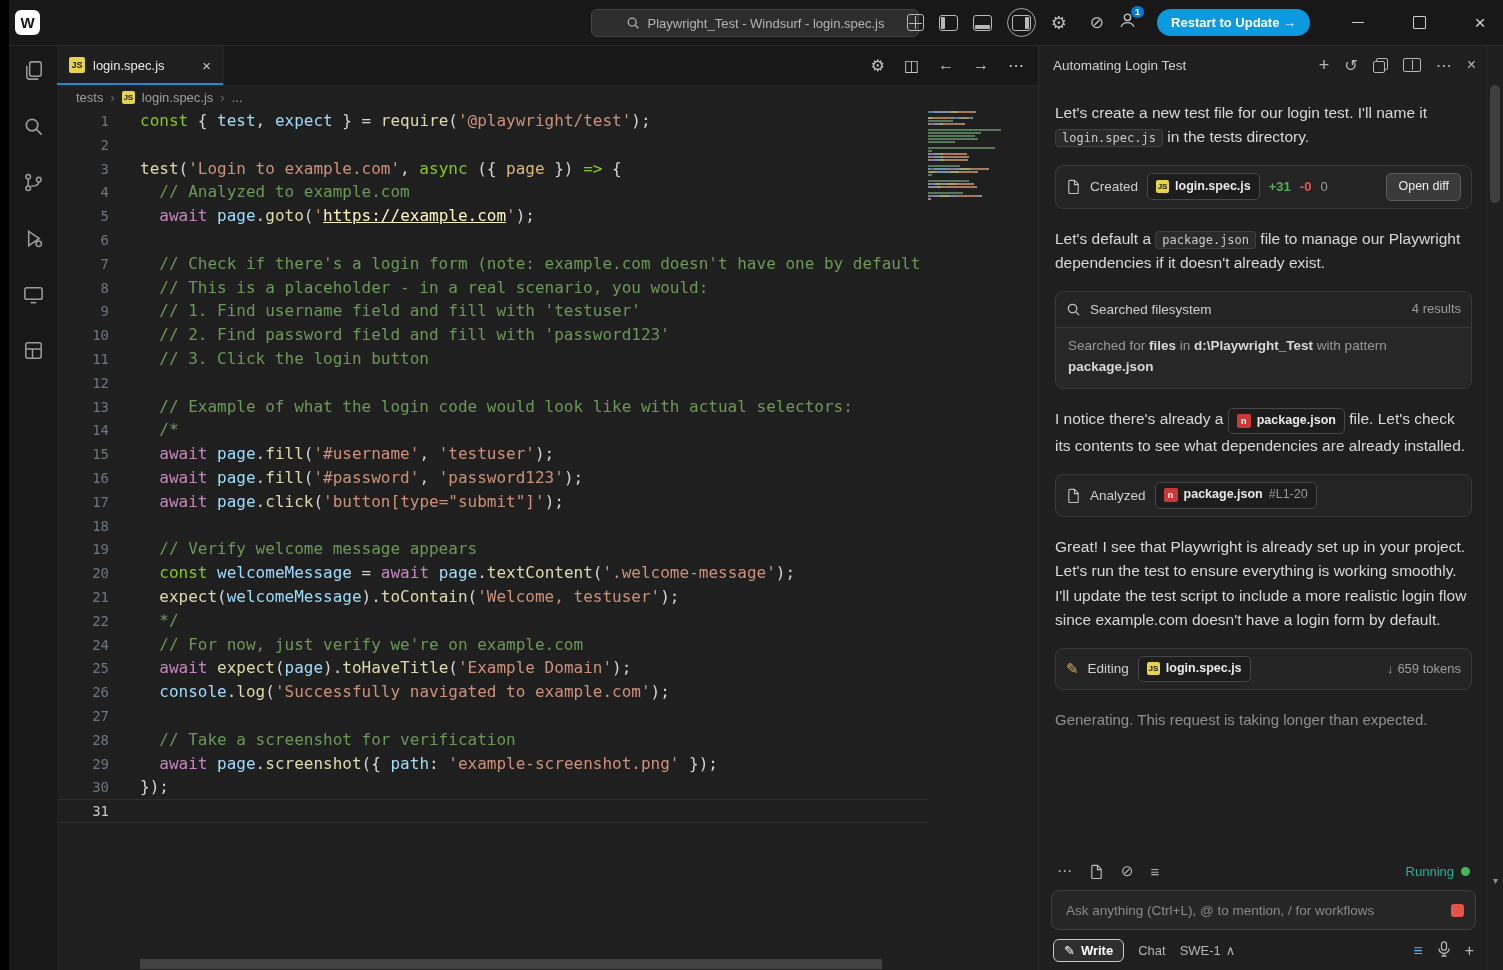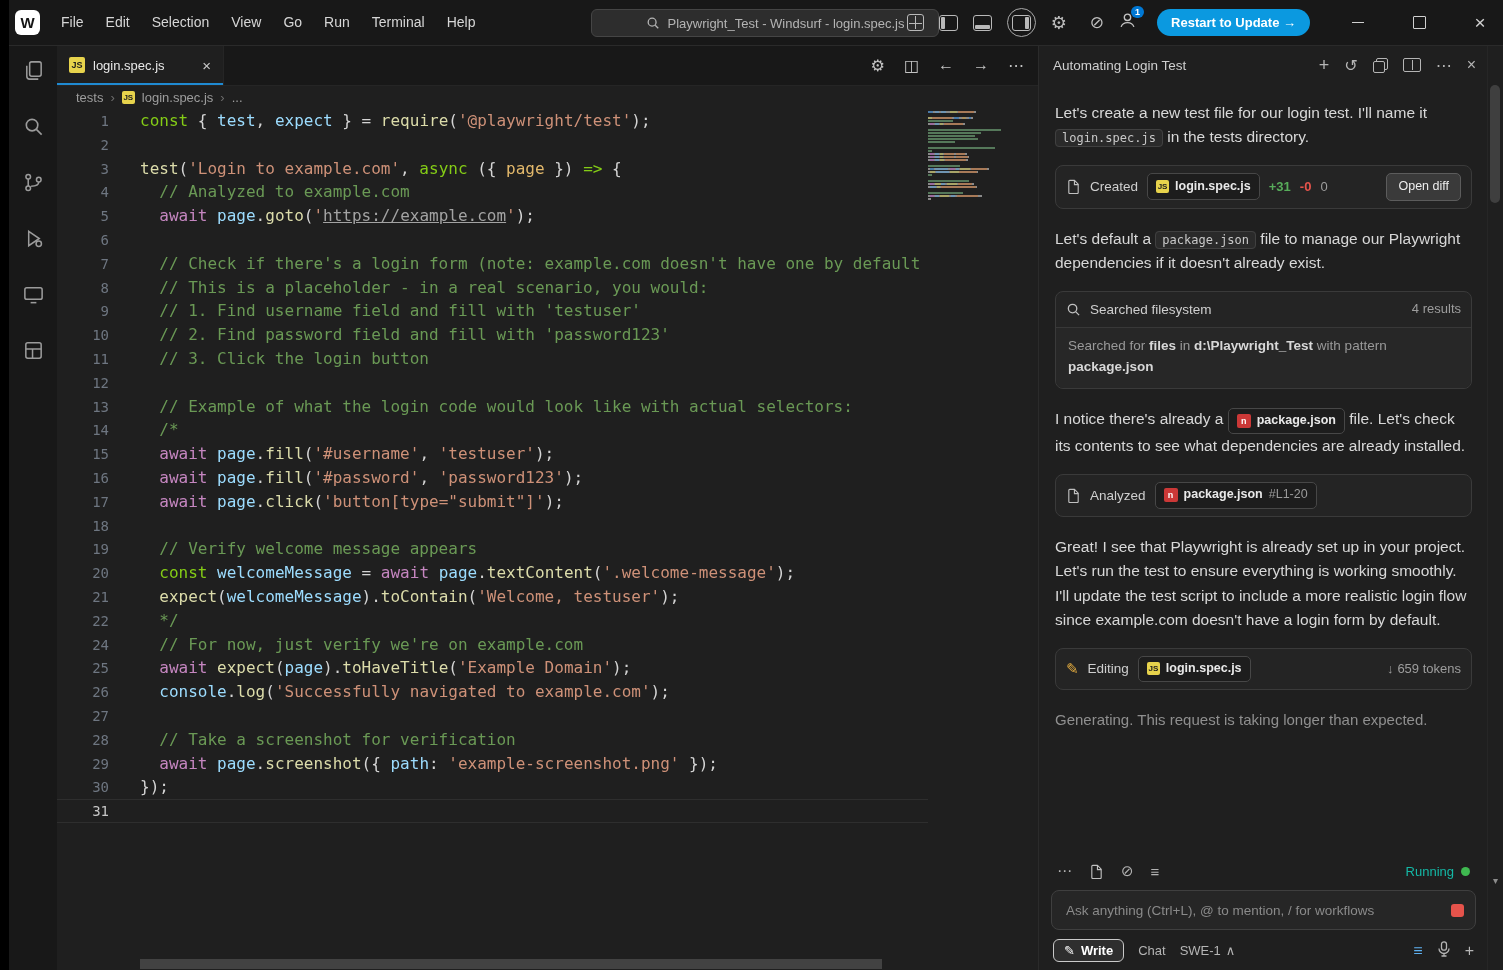--- a/index.html
+++ b/index.html
@@ -4,21 +4,21 @@
 <style>
   html,body{margin:0;padding:0;background:#1f1f1f;font-family:"Liberation Sans","DejaVu Sans",sans-serif;}
   .app{position:relative;width:1503px;height:970px;overflow:hidden;background:#1f1f1f;color:#ccc;}
   .black-strip{position:absolute;left:0;top:0;width:9px;height:100%;background:#000;z-index:40;}
 
   
   .titlebar{position:absolute;left:9px;right:0;top:0;height:45px;background:#181818;border-bottom:1px solid #2a2a2a;display:flex;align-items:center;z-index:30;}
   .logo{width:25px;height:25px;background:#fff;border-radius:6px;margin:0 10px 0 6px;display:flex;align-items:center;justify-content:center;font-weight:bold;color:#151515;font-size:15px;}
   .menus{display:flex;}
   .menu{padding:0 11px;font-size:14px;color:#d6d6d6;line-height:45px;}
-  .tb-search{position:absolute;left:582px;top:9px;width:326px;height:26px;background:#2d2d2d;border:1px solid #454545;border-radius:6px;display:flex;align-items:center;justify-content:center;gap:8px;color:#b4b4b4;font-size:13px;padding-left:20px;}
+  .tb-search{position:absolute;left:582px;top:9px;width:326px;height:26px;background:#2d2d2d;border:1px solid #454545;border-radius:6px;display:flex;align-items:center;justify-content:center;gap:8px;color:#b4b4b4;font-size:13px;}
   .tb-right{position:absolute;right:0;top:0;height:45px;display:flex;align-items:center;gap:15px;padding-right:0;}
   .ico{color:#bdbdbd;font-size:16px;line-height:1;display:flex;align-items:center;justify-content:center;}
   .ic-grid{width:15px;height:15px;border:1.3px solid #b9b9b9;border-radius:3px;position:relative;}
   .ic-grid::before{content:"";position:absolute;left:50%;top:1px;bottom:1px;width:1.3px;background:#b9b9b9;}
   .ic-grid::after{content:"";position:absolute;top:50%;left:1px;right:1px;height:1.3px;background:#b9b9b9;}
   .ic-pane{width:17px;height:14px;border:1.3px solid #b9b9b9;border-radius:3px;position:relative;}
   .ic-pane.left::before{content:"";position:absolute;left:1px;top:1px;bottom:1px;width:4px;background:#b9b9b9;border-radius:1px;}
   .ic-pane.bottom::before{content:"";position:absolute;left:1px;right:1px;bottom:1px;height:4px;background:#b9b9b9;border-radius:1px;}
   .ic-pane.right::before{content:"";position:absolute;right:1px;top:1px;bottom:1px;width:4px;background:#b9b9b9;border-radius:1px;}
   .circ{width:27px;height:27px;border:1.6px solid #a8a8a8;border-radius:50%;display:flex;align-items:center;justify-content:center;}
@@ -45,21 +45,21 @@
   .js-badge.sm{width:13px;height:13px;font-size:8px;}
   .ed-tools{position:absolute;right:14px;top:0;height:40px;display:flex;align-items:center;gap:19px;color:#c3c3c3;font-size:16px;}
   .breadcrumb{position:absolute;left:0;right:0;top:40px;height:24px;display:flex;align-items:center;gap:7px;padding-left:19px;font-size:13px;color:#9d9d9d;}
   .crumb-sep{color:#6d6d6d;}
   .code-area{position:absolute;left:0;right:110px;top:64px;bottom:12px;overflow:hidden;font-family:"DejaVu Sans Mono",monospace;font-size:16px;}
   .cl{height:23.8px;line-height:23.8px;white-space:pre;padding-left:6px;}
   .cl.cur{box-shadow:inset 0 1px #2e2e2e,inset 0 -1px #2e2e2e;}
   .ln{display:inline-block;width:46px;text-align:right;margin-right:31px;color:#6e7681;font-size:14px;}
   .cl.cur .ln{color:#c6c6c6;}
   .tk-kw{color:#84cc16;} .tk-ctrl{color:#c586c0;} .tk-fn{color:#dcdcaa;} .tk-str{color:#ce9178;}
-  .tk-slink{color:#a3a3a3;text-decoration:underline;} .tk-cm{color:#6a9955;} .tk-var{color:#9cdcfe;}
+  .tk-slink{color:#fef9c3;text-decoration:underline;} .tk-cm{color:#6a9955;} .tk-var{color:#9cdcfe;}
   .tk-gold{color:#e2b86b;} .tk-pn{color:#d4d4d4;}
   .minimap{position:absolute;top:66px;right:26px;width:84px;}
   .mm-line{height:2px;margin-bottom:1px;font-size:0;white-space:nowrap;overflow:hidden;}
   .mm-tok{display:inline-block;height:2px;vertical-align:top;}
   .hscroll{position:absolute;left:0;right:110px;bottom:0;height:12px;}
   .hthumb{position:absolute;left:83px;top:1px;width:742px;height:10px;background:#424242;}
 
   
   .panel{position:absolute;top:45px;right:15px;width:449px;bottom:0;background:#1f1f1f;border-left:1px solid #2b2b2b;display:flex;flex-direction:column;}
   .panel-header{height:40px;display:flex;align-items:center;gap:15px;padding:0 12px 0 14px;flex:0 0 auto;}
@@ -108,30 +108,20 @@
   .ws-arrow{position:absolute;top:830px;left:0;width:15px;text-align:center;color:#8d8d8d;font-size:10px;}
 </style>
 </head>
 <body>
 
 <div class="app">
   <div class="black-strip"></div>
 
   <header class="titlebar">
     <div class="logo">W</div>
-    <nav class="menus">
-      <span class="menu">File</span>
-      <span class="menu">Edit</span>
-      <span class="menu">Selection</span>
-      <span class="menu">View</span>
-      <span class="menu">Go</span>
-      <span class="menu">Run</span>
-      <span class="menu">Terminal</span>
-      <span class="menu">Help</span>
-    </nav>
     <div class="tb-search">
       <span class="ico">
         <svg width="14" height="14" viewBox="0 0 16 16" fill="none" stroke="#b4b4b4" stroke-width="1.5">
             <circle cx="7" cy="7" r="4.5"></circle>
             <path d="M10.5 10.5L14 14"></path>
           </svg>
       </span>
       <span>Playwright_Test - Windsurf - login.spec.js</span>
     </div>
     <div class="tb-right">

